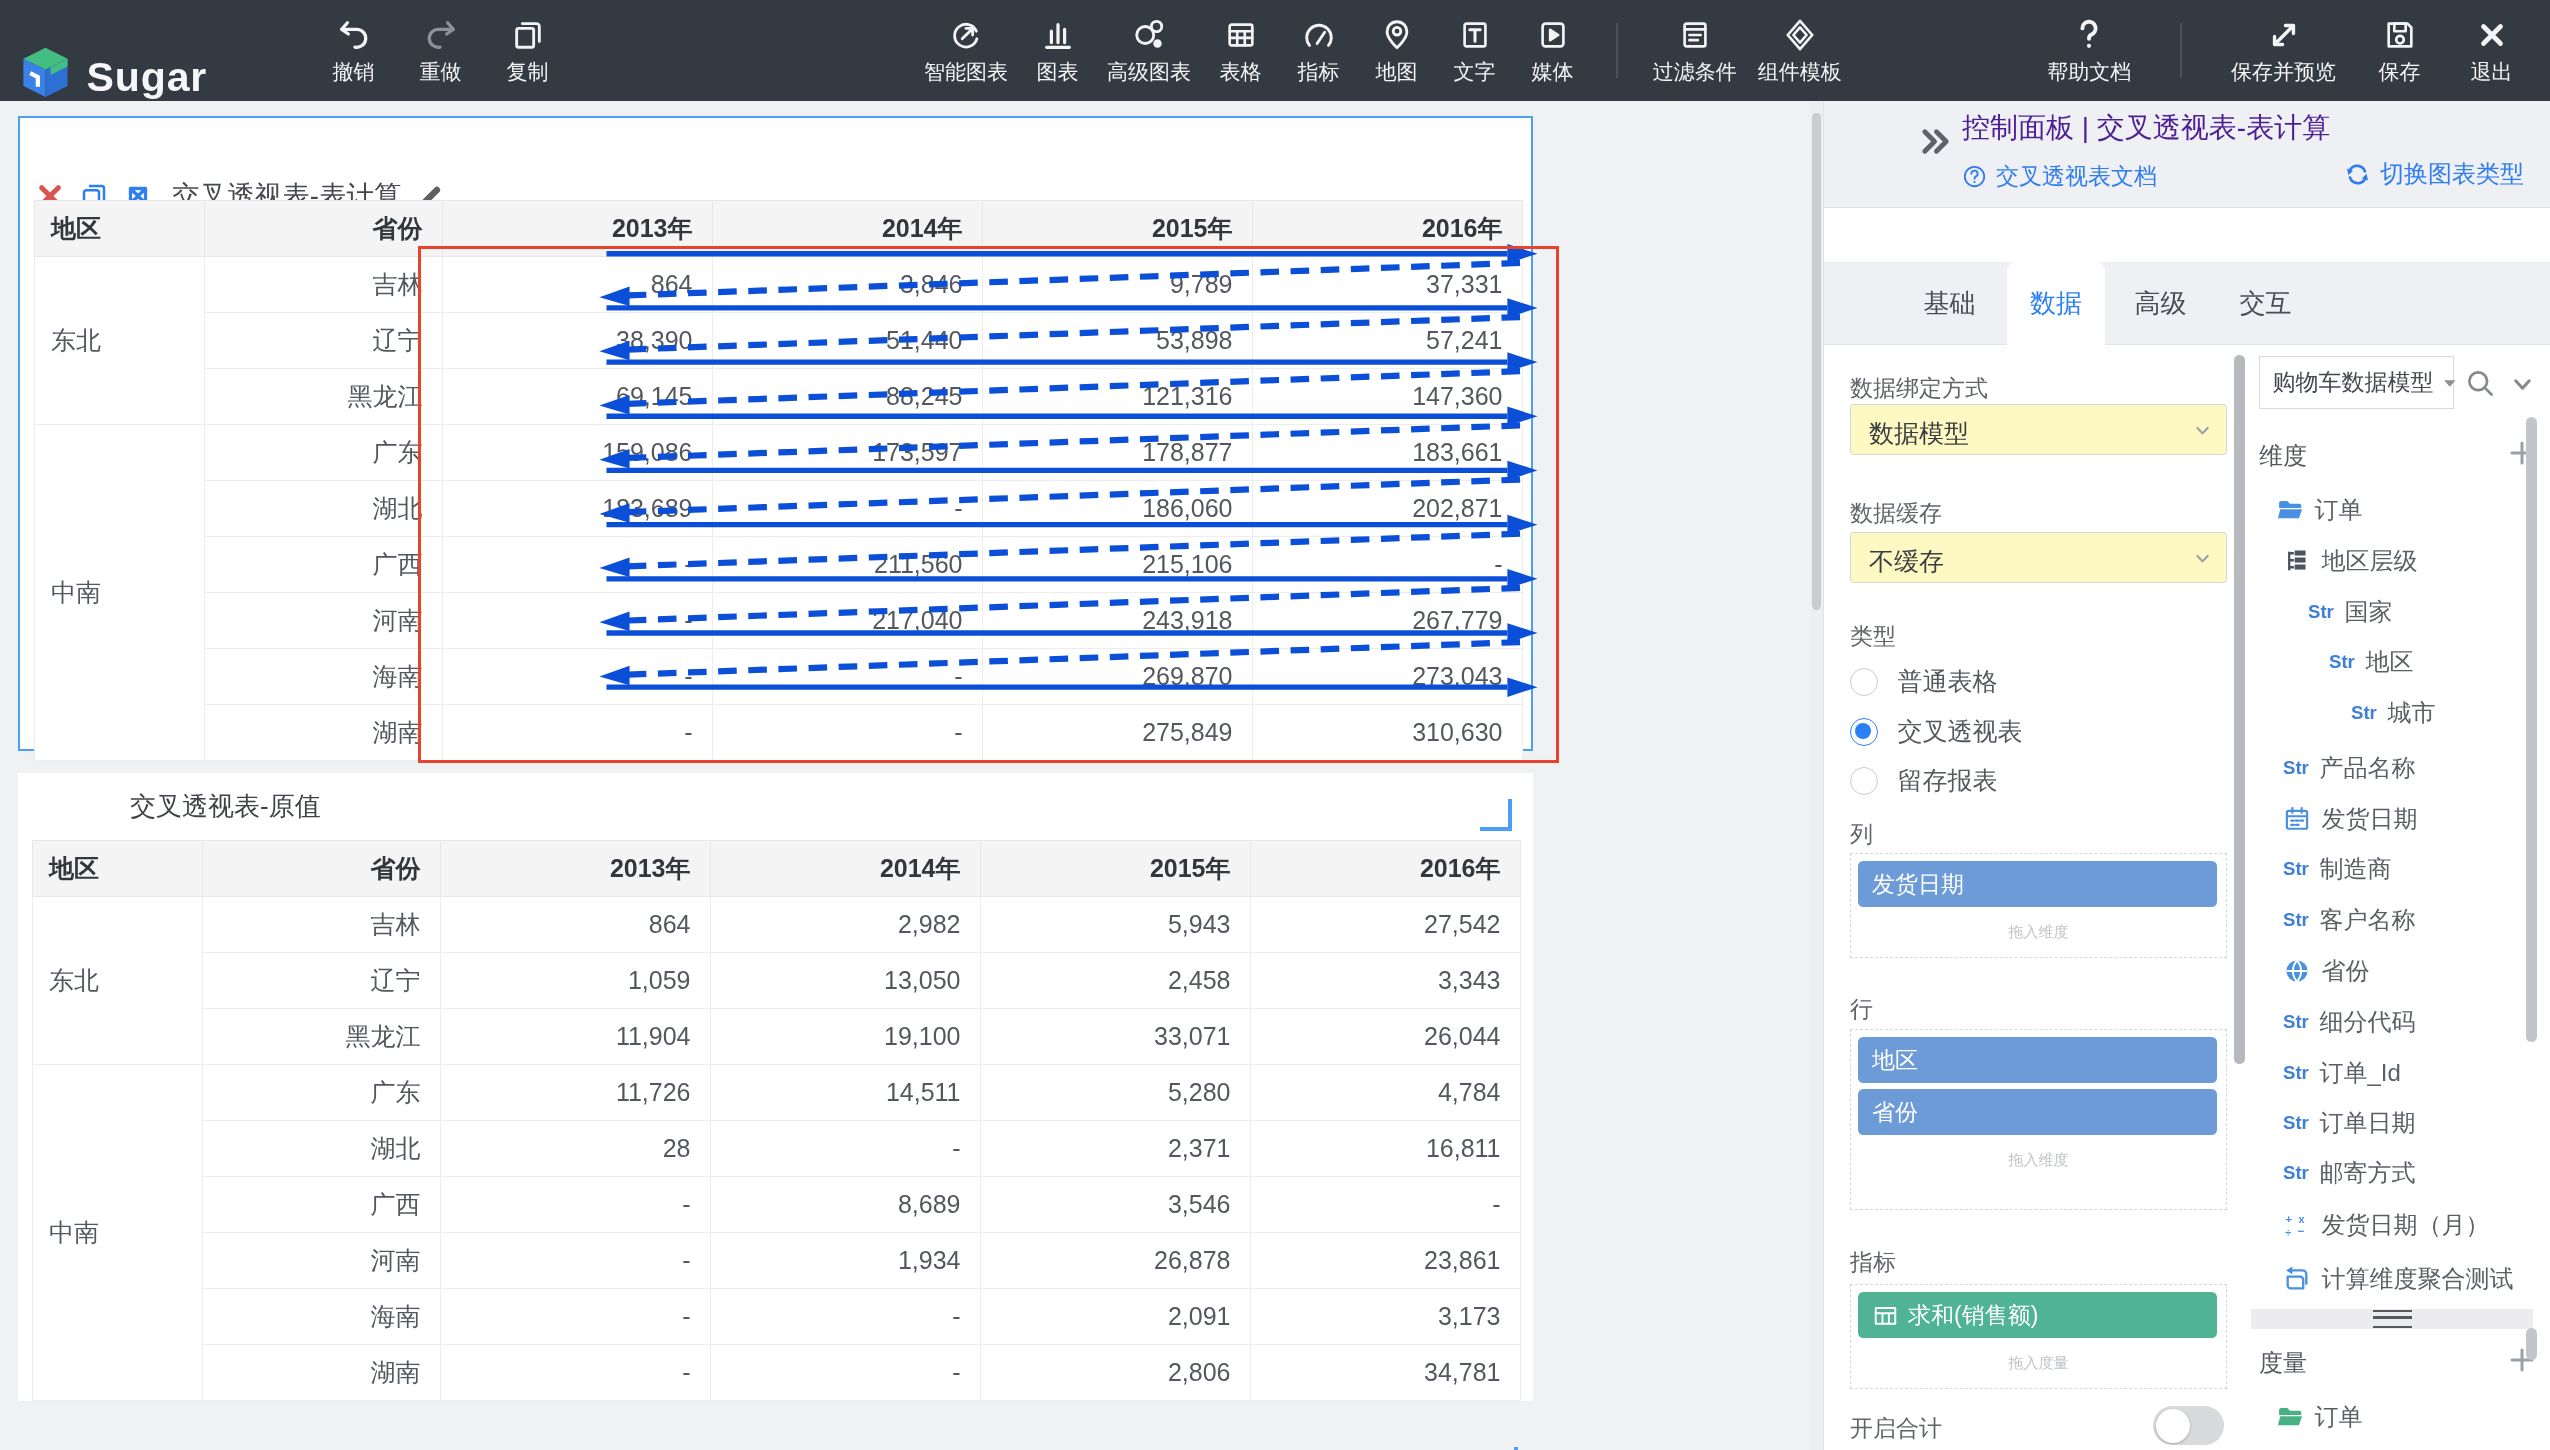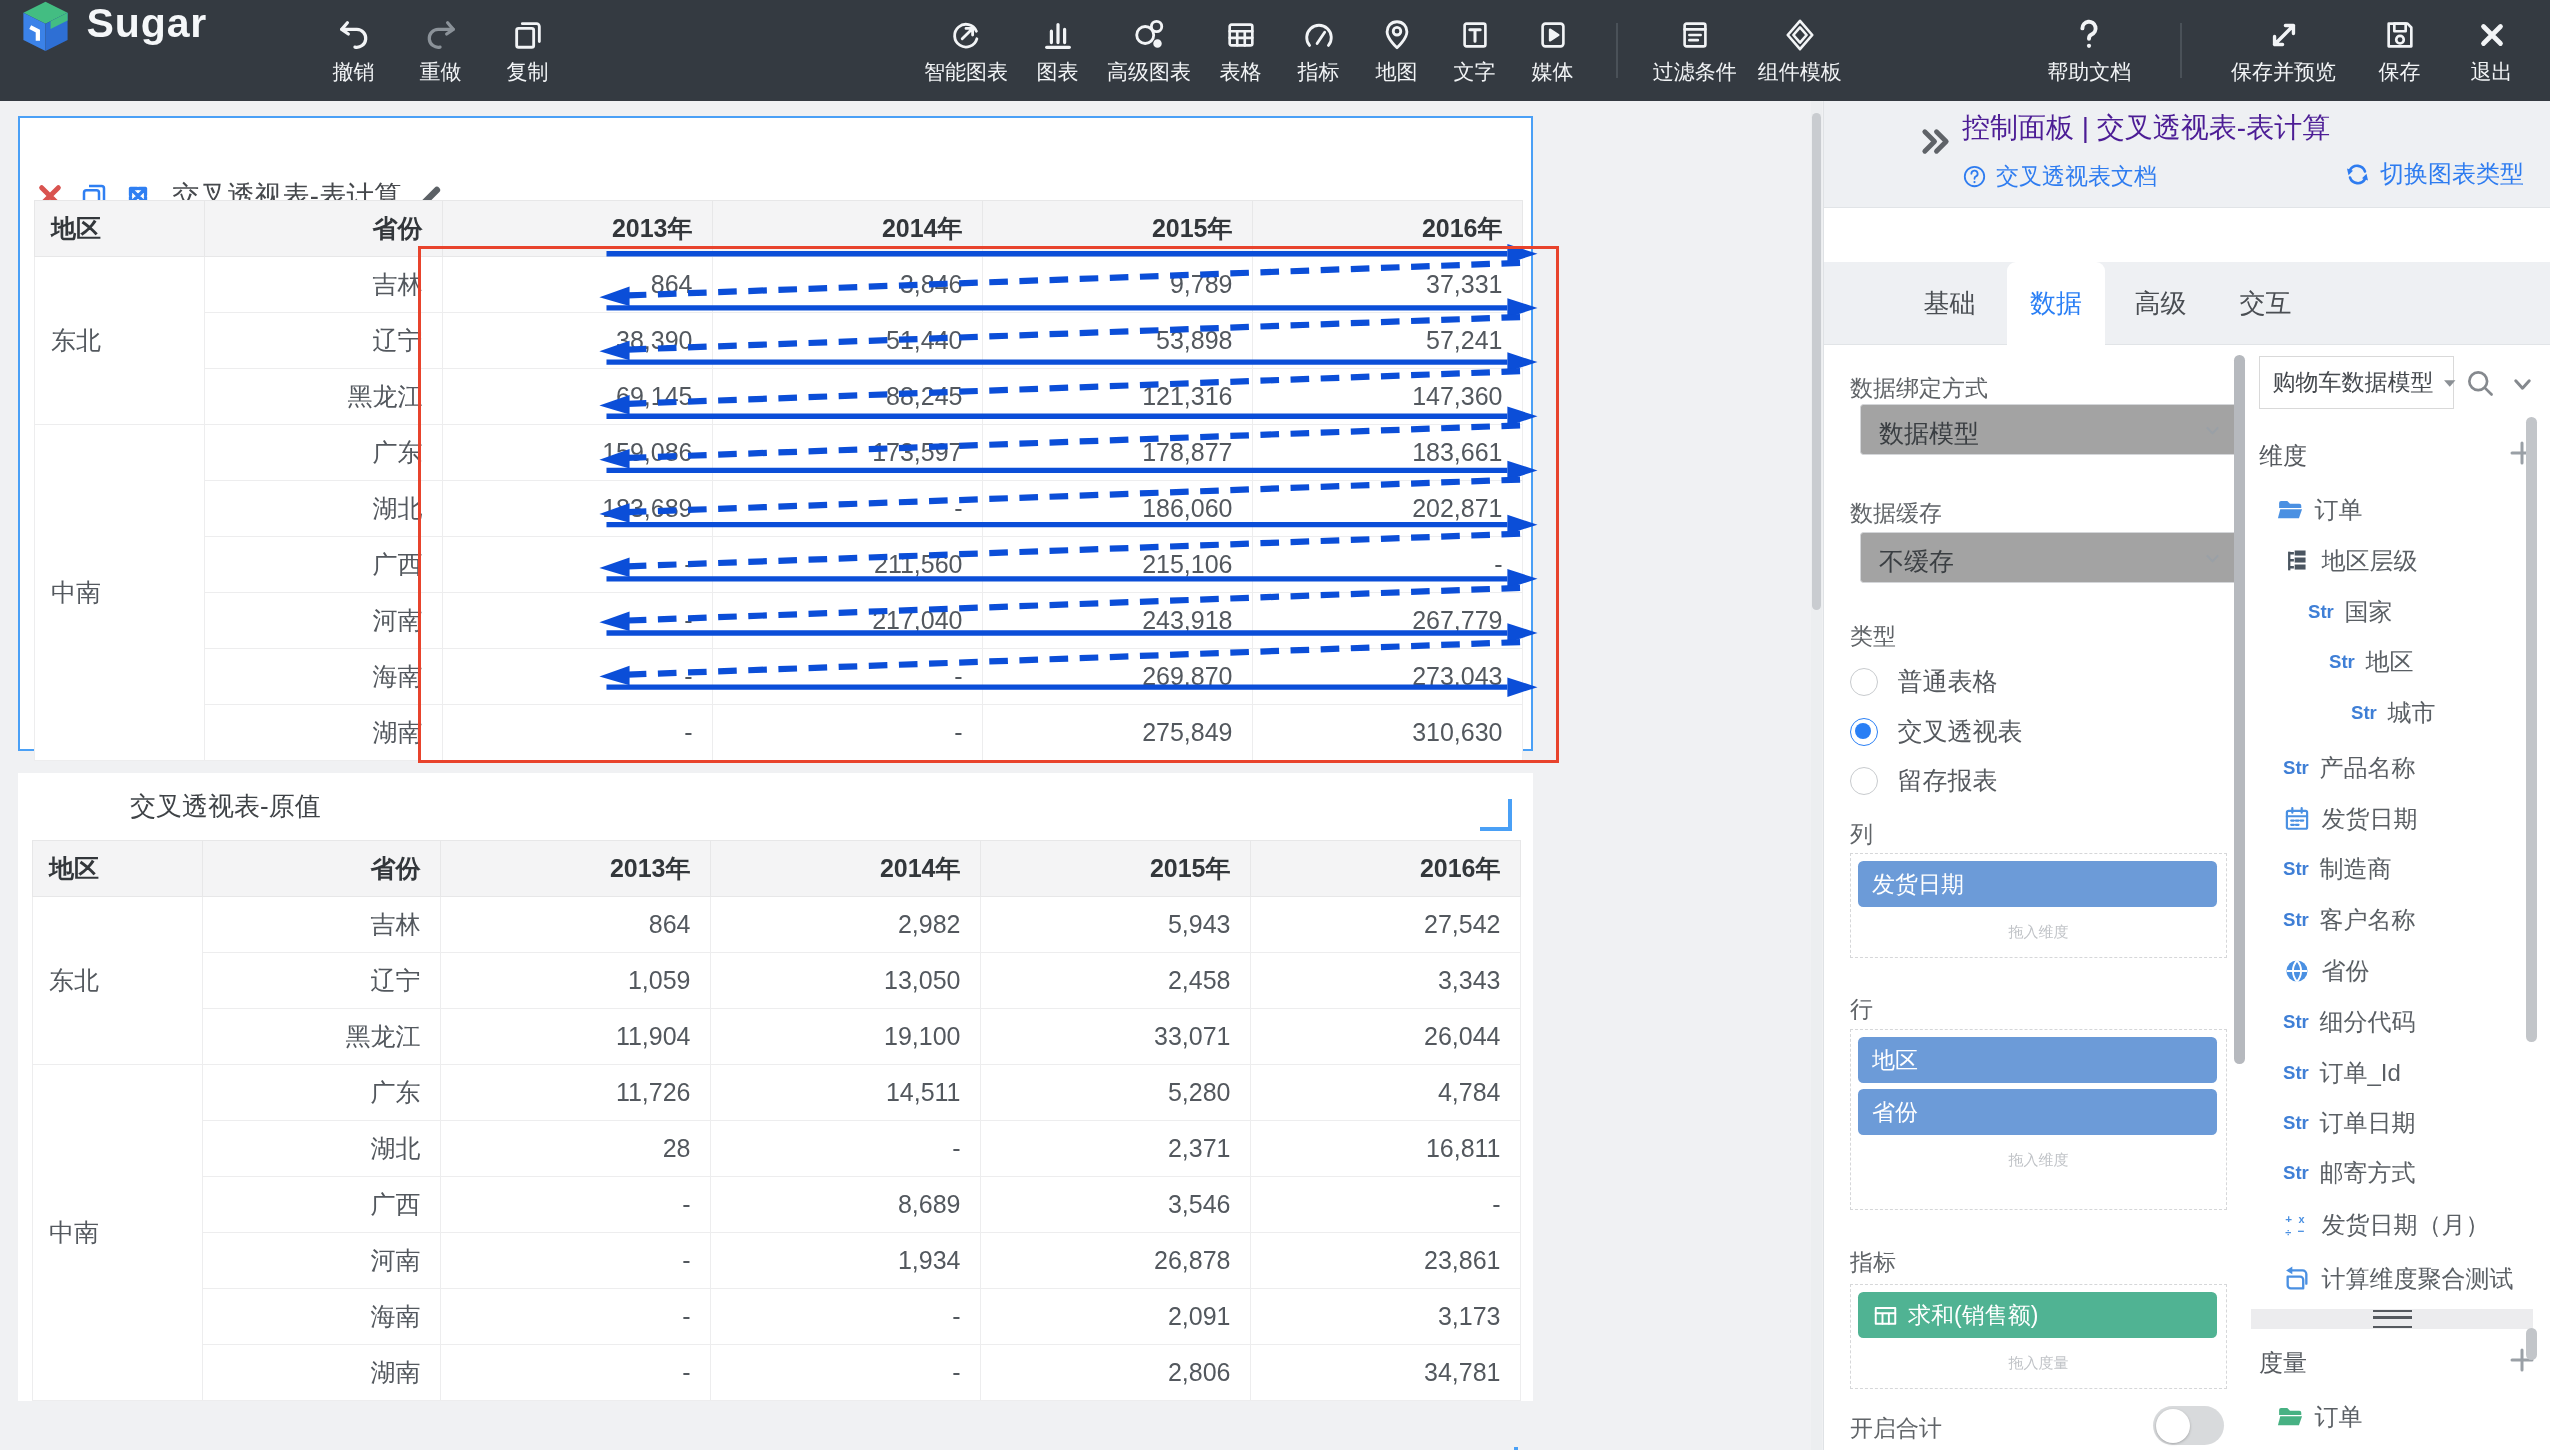--- a/index.html
+++ b/index.html
@@ -4,21 +4,21 @@
 <style>
   html,body{margin:0;padding:0;}
   body{
     width:2550px;height:1451px;position:relative;overflow:hidden;
     font-family:"Liberation Sans","DejaVu Sans",sans-serif;
     background:#f0f1f3;-webkit-font-smoothing:antialiased;
   }
   svg{display:block}
   
   .topbar{position:absolute;left:0;top:0;width:2550px;height:101px;background:#343a41;}
-  .brand{position:absolute;left:19.5px;top:0;height:101px;display:flex;align-items:flex-start;gap:16px;}
+  .brand{position:absolute;left:19.5px;top:0;height:101px;display:flex;align-items:flex-end;gap:16px;}
   .brand .logo{width:51px;height:55px;}
   .brand .brand-name{color:#f5f7f9;font-size:41px;font-weight:bold;letter-spacing:0.9px;}
   .toolgroup{position:absolute;top:0;height:101px;display:flex;align-items:center;}
   .tg-history{left:325px;gap:30px;}
   .tg-insert{left:924px;gap:21px;}
   .tg-right{right:30px;gap:35px;}
   .tool{display:flex;flex-direction:column;align-items:center;justify-content:center;gap:6.2px;cursor:pointer;min-width:57px;}
   .tool .tic{height:37px;display:flex;align-items:flex-end;justify-content:center;color:#f2f4f6;}
   .tool .tic svg{width:34px;height:34px;}
   .tool .tlb{color:#f2f4f6;font-size:21px;white-space:nowrap;}
@@ -69,21 +69,21 @@
   .p-doc-link{position:absolute;left:138px;top:60px;display:flex;align-items:center;gap:9px;color:#2e7cf0;font-size:23px;cursor:pointer;}
   .p-switch-link{position:absolute;right:27px;top:57px;display:flex;align-items:center;gap:9px;color:#2e7cf0;font-size:24px;cursor:pointer;}
   .p-search{position:absolute;left:0;top:106px;width:727px;height:55px;background:#fff;border-bottom:0.9px solid #e5e7ea;box-sizing:border-box;}
   .p-search input{position:absolute;left:25px;top:7px;width:656px;height:39px;border:none;outline:none;font-size:24px;color:#45494e;font-family:inherit;background:transparent;}
   .p-search input::placeholder{color:#b8bdc4;}
   .p-tabs{position:absolute;left:0;top:161px;width:727px;height:83px;background:#eef0f3;border-bottom:0.9px solid #e1e4e7;box-sizing:border-box;}
   .p-tab{position:absolute;top:0;height:83px;display:flex;align-items:center;justify-content:center;font-size:26px;color:#4a4e53;cursor:pointer;font-family:Liberation Mono, monospace;}
   .p-tab.active{background:#fff;color:#2a7ff5;border-radius:9px 9px 0 0;}
   
   .s-label{position:absolute;left:26px;font-size:23px;color:#606468;white-space:nowrap;}
-  .s-select{position:absolute;left:36px;width:377px;height:51px;border:0.9px solid #d4d6d9;border-radius:3.5px;box-sizing:border-box;background:#a3a3a3;cursor:pointer;}
+  .s-select{position:absolute;left:26px;width:377px;height:51px;border:0.9px solid #d4d6d9;border-radius:3.5px;box-sizing:border-box;background:#fef9c3;cursor:pointer;}
   .s-select .val{position:absolute;left:18px;top:11.5px;font-size:25px;color:#3a3e42;}
   .s-select .chev{position:absolute;right:12.4px;top:14px;width:23px;height:23px;color:#9aa0a6;}
   .radio-row{position:absolute;left:26px;display:flex;align-items:center;gap:19.5px;cursor:pointer;}
   .radio{width:28px;height:28px;border-radius:50%;border:1.8px solid #c8cbce;box-sizing:border-box;background:#fff;}
   .radio.checked{border-color:#2a7ff5;position:relative;}
   .radio.checked::after{content:"";position:absolute;left:4.4px;top:4.4px;width:16px;height:16px;border-radius:50%;background:#2a7ff5;}
   .radio-row .rlb{font-size:25px;color:#55595e;}
   .drop-box{position:absolute;left:26px;width:377px;border:1.8px dashed #d6d7d9;box-sizing:border-box;}
   .pill{position:absolute;left:7px;width:359px;height:46px;border-radius:5.3px;color:#fff;font-size:23px;display:flex;align-items:center;padding-left:14px;box-sizing:border-box;cursor:grab;gap:9px;}
   .pill.blue{background:#6c9bd8;}

